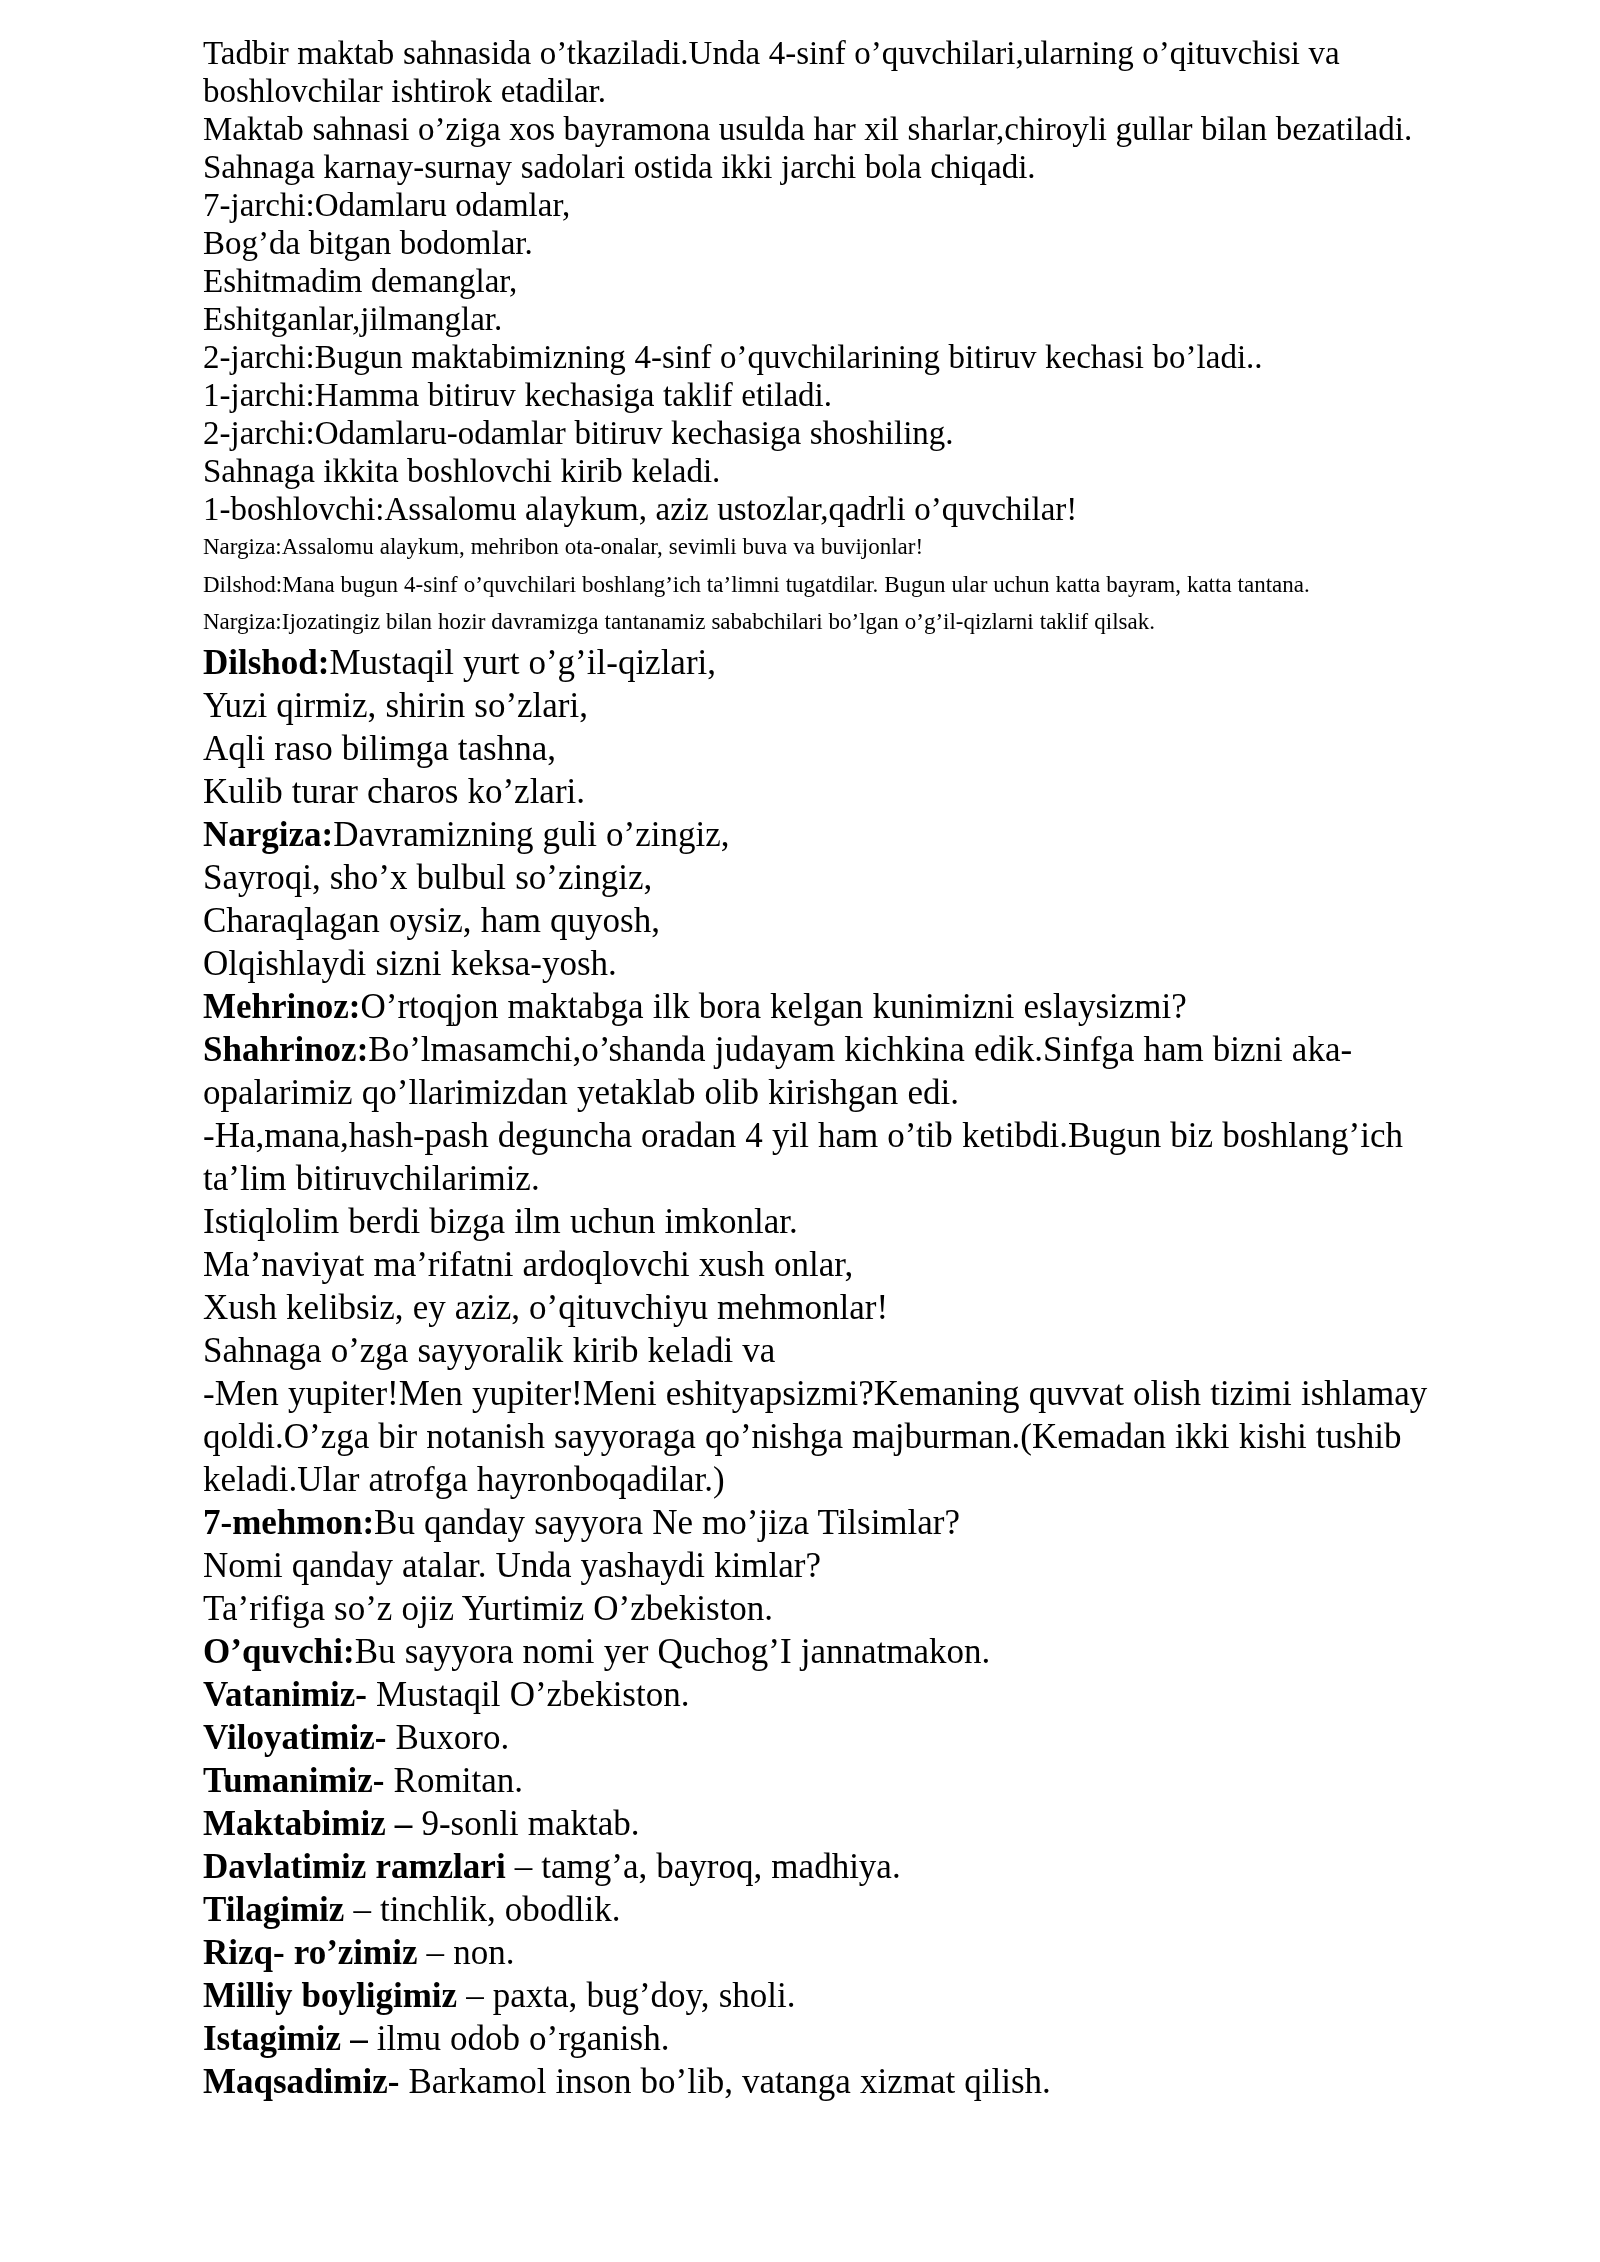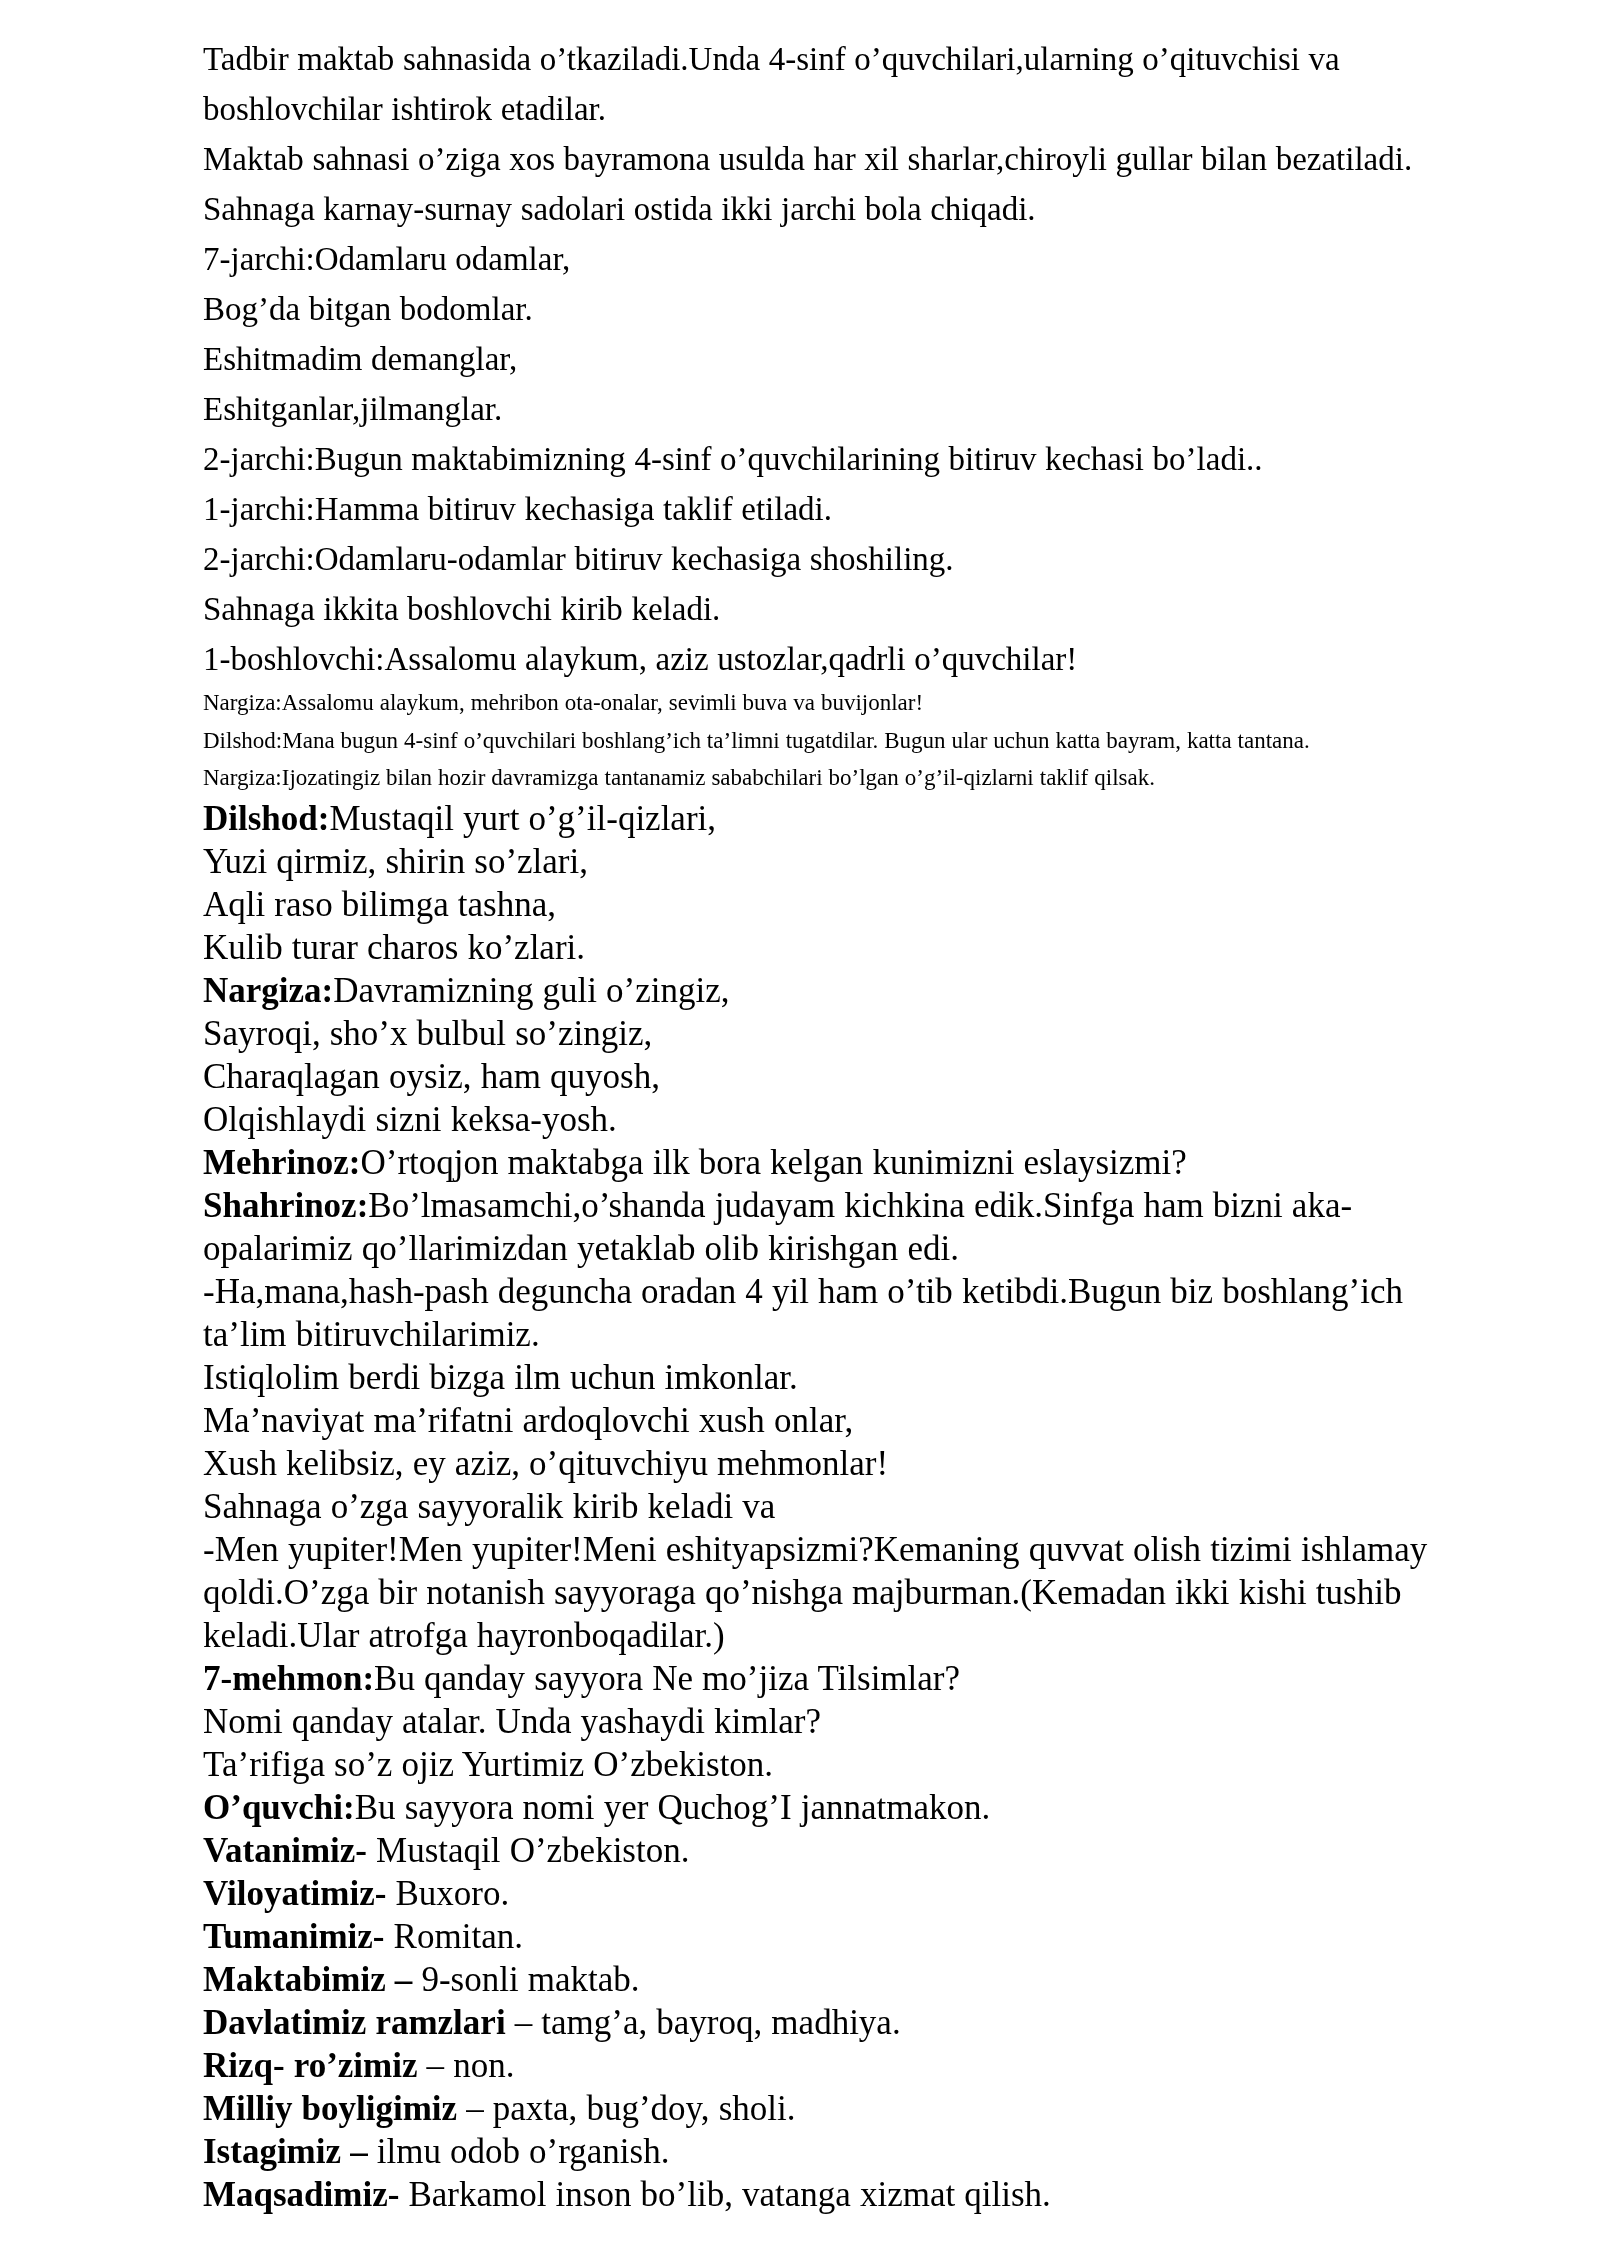--- a/index.html
+++ b/index.html
@@ -34,21 +34,21 @@
     word-spacing: 0.01em;
   }
   
   p.sz-sm {
     font-size: 23px;
     line-height: 37.5px;
   }
   
   p.sz-md {
     font-size: 33px;
-    line-height: 50px;
+    line-height: 38px;
   }
   
   p.sz-lg {
     font-size: 35px;
     line-height: 43px;
   }
   b.speaker {
     font-weight: bold;
   }
 </style>
@@ -90,18 +90,19 @@
       <p class="line sz-lg"><span>-Men yupiter!Men yupiter!Meni eshityapsizmi?Kemaning quvvat olish tizimi ishlamay qoldi.O’zga bir notanish sayyoraga qo’nishga majburman.(Kemadan ikki kishi tushib keladi.Ular atrofga hayronboqadilar.)</span></p>
       <p class="line sz-lg"><b class="speaker">7-mehmon:</b><span>Bu qanday sayyora Ne mo’jiza Tilsimlar?</span></p>
       <p class="line sz-lg"><span>Nomi qanday atalar. Unda yashaydi kimlar?</span></p>
       <p class="line sz-lg"><span>Ta’rifiga so’z ojiz   Yurtimiz O’zbekiston.</span></p>
       <p class="line sz-lg"><b class="speaker">O’quvchi:</b><span>Bu sayyora nomi yer  Quchog’I jannatmakon.</span></p>
       <p class="line sz-lg"><b class="speaker">Vatanimiz-</b><span> Mustaqil O’zbekiston.</span></p>
       <p class="line sz-lg"><b class="speaker">Viloyatimiz-</b><span> Buxoro.</span></p>
       <p class="line sz-lg"><b class="speaker">Tumanimiz-</b><span> Romitan.</span></p>
       <p class="line sz-lg"><b class="speaker">Maktabimiz –</b><span> 9-sonli maktab.</span></p>
       <p class="line sz-lg"><b class="speaker">Davlatimiz ramzlari</b><span> – tamg’a, bayroq, madhiya.</span></p>
+      <p class="line sz-lg"><b class="speaker">Tilagimiz</b><span> – tinchlik, obodlik.</span></p>
       <p class="line sz-lg"><b class="speaker">Rizq- ro’zimiz</b><span> – non.</span></p>
       <p class="line sz-lg"><b class="speaker">Milliy boyligimiz</b><span> – paxta, bug’doy, sholi.</span></p>
       <p class="line sz-lg"><b class="speaker">Istagimiz –</b><span> ilmu odob o’rganish.</span></p>
       <p class="line sz-lg"><b class="speaker">Maqsadimiz-</b><span> Barkamol inson bo’lib, vatanga xizmat qilish.</span></p>
     </div>
 </div>
 
 </body></html>

